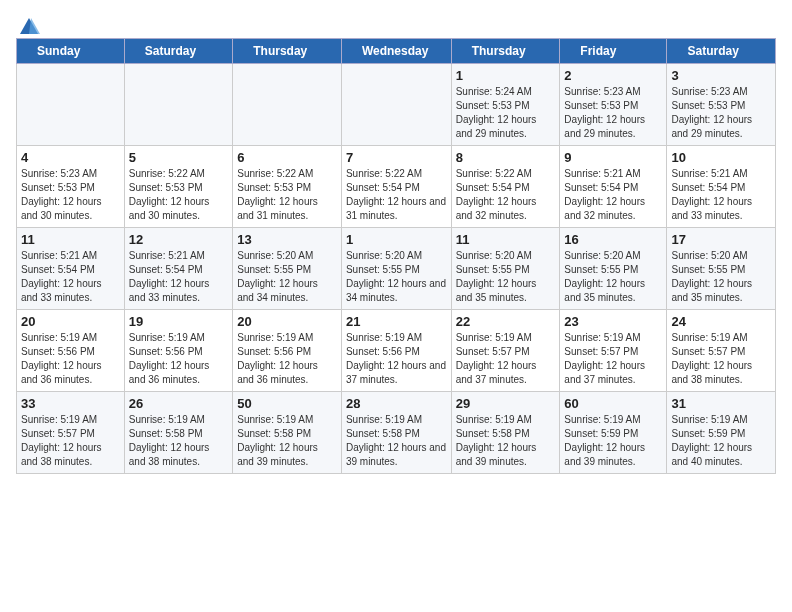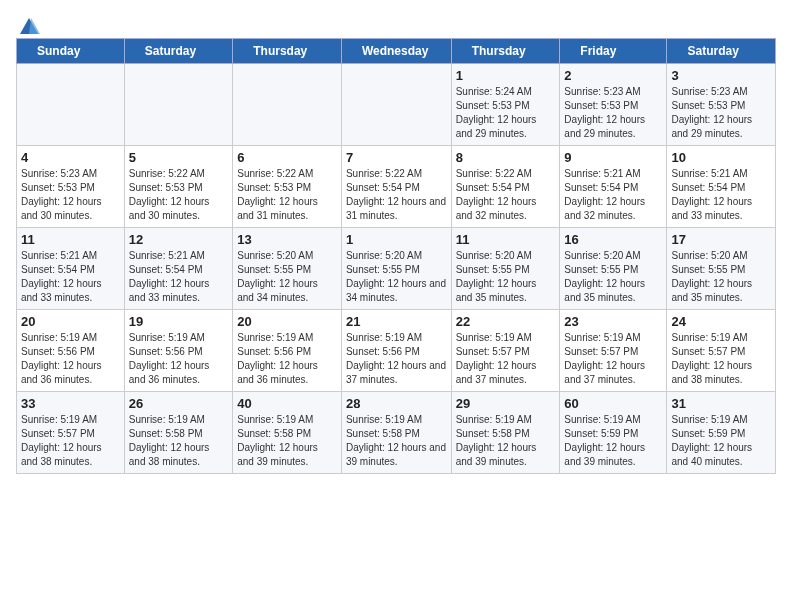--- a/index.html
+++ b/index.html
@@ -155,20 +155,20 @@
         <td><span class="day-number">19</span><span class="day-info">Sunrise: 5:19 AM<br>Sunset: 5:56 PM<br>Daylight: 12 hours and 36 minutes.</span></td>
         <td><span class="day-number">20</span><span class="day-info">Sunrise: 5:19 AM<br>Sunset: 5:56 PM<br>Daylight: 12 hours and 36 minutes.</span></td>
         <td><span class="day-number">21</span><span class="day-info">Sunrise: 5:19 AM<br>Sunset: 5:56 PM<br>Daylight: 12 hours and 37 minutes.</span></td>
         <td><span class="day-number">22</span><span class="day-info">Sunrise: 5:19 AM<br>Sunset: 5:57 PM<br>Daylight: 12 hours and 37 minutes.</span></td>
         <td><span class="day-number">23</span><span class="day-info">Sunrise: 5:19 AM<br>Sunset: 5:57 PM<br>Daylight: 12 hours and 37 minutes.</span></td>
         <td><span class="day-number">24</span><span class="day-info">Sunrise: 5:19 AM<br>Sunset: 5:57 PM<br>Daylight: 12 hours and 38 minutes.</span></td>
       </tr>
       <tr>
         <td><span class="day-number">33</span><span class="day-info">Sunrise: 5:19 AM<br>Sunset: 5:57 PM<br>Daylight: 12 hours and 38 minutes.</span></td>
         <td><span class="day-number">26</span><span class="day-info">Sunrise: 5:19 AM<br>Sunset: 5:58 PM<br>Daylight: 12 hours and 38 minutes.</span></td>
-        <td><span class="day-number">40</span><span class="day-info">Sunrise: 5:19 AM<br>Sunset: 5:58 PM<br>Daylight: 12 hours and 39 minutes.</span></td>
+        <td><span class="day-number">50</span><span class="day-info">Sunrise: 5:19 AM<br>Sunset: 5:58 PM<br>Daylight: 12 hours and 39 minutes.</span></td>
         <td><span class="day-number">28</span><span class="day-info">Sunrise: 5:19 AM<br>Sunset: 5:58 PM<br>Daylight: 12 hours and 39 minutes.</span></td>
         <td><span class="day-number">29</span><span class="day-info">Sunrise: 5:19 AM<br>Sunset: 5:58 PM<br>Daylight: 12 hours and 39 minutes.</span></td>
         <td><span class="day-number">60</span><span class="day-info">Sunrise: 5:19 AM<br>Sunset: 5:59 PM<br>Daylight: 12 hours and 39 minutes.</span></td>
         <td><span class="day-number">31</span><span class="day-info">Sunrise: 5:19 AM<br>Sunset: 5:59 PM<br>Daylight: 12 hours and 40 minutes.</span></td>
       </tr>
     </tbody>
 </table>
 
 </body></html>

